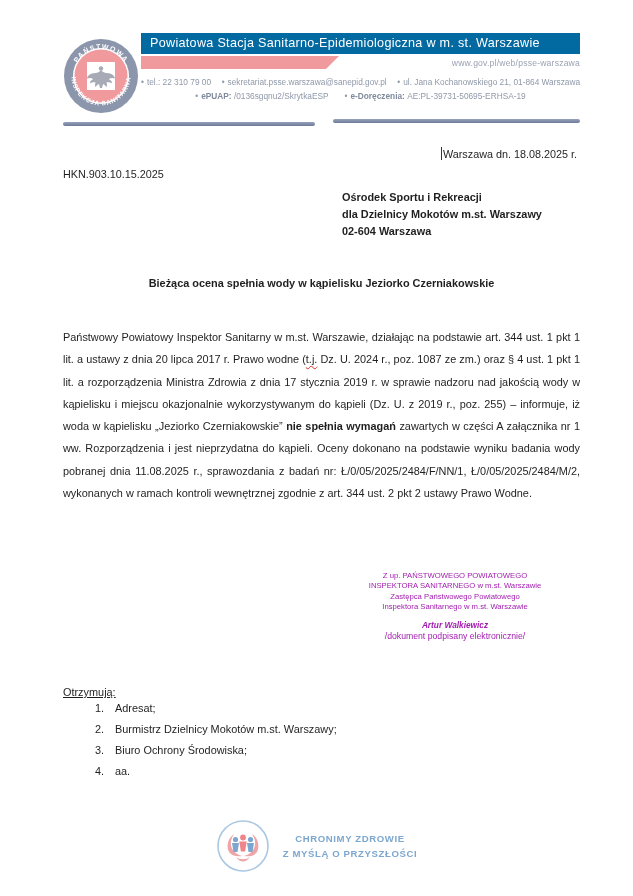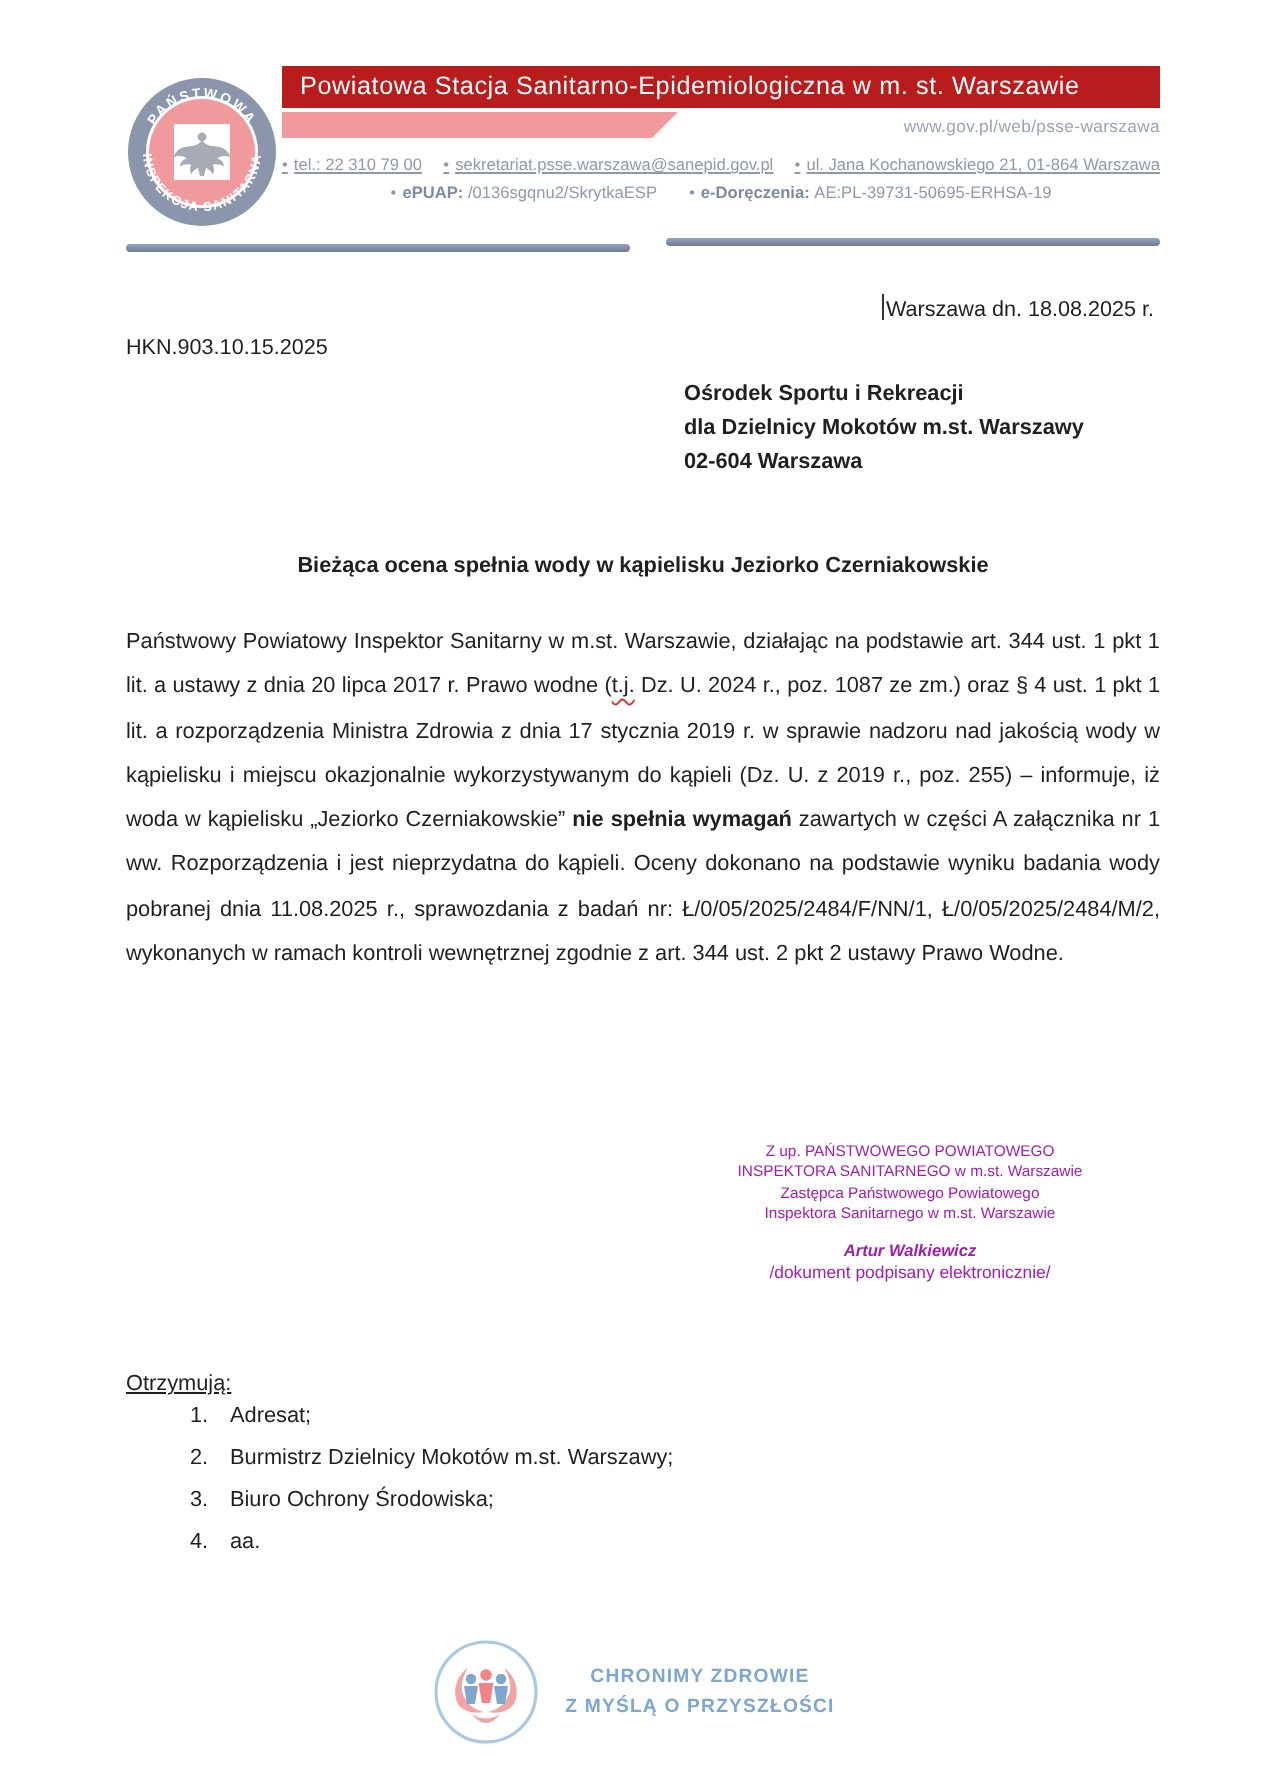--- a/index.html
+++ b/index.html
@@ -5,38 +5,38 @@
   html,body{margin:0;padding:0;background:#ffffff;}
   .page{
     position:relative;width:633px;height:896px;background:#ffffff;overflow:hidden;
     font-family:"Liberation Sans","DejaVu Sans",sans-serif;color:#1f1f1f;
   }
   
   .header{position:absolute;left:63px;top:33px;width:517px;}
   .badge{position:absolute;left:0;top:5px;width:76px;height:76px;}
   .header-right{margin-left:78px;width:439px;}
   .bar-slate{
-    background:#b91c1c;color:#ffffff;height:21px;line-height:21px;
+    background:#0369a1;color:#ffffff;height:21px;line-height:21px;
     font-size:12.6px;letter-spacing:.3px;padding-left:9px;box-sizing:border-box;
     white-space:nowrap;
   }
   .bar-row{position:relative;height:15px;margin-top:2px;}
   .bar-pink{
     position:absolute;left:0;top:0;width:198px;height:13px;background:#f09a9e;
     clip-path:polygon(0 0,100% 0,calc(100% - 13px) 100%,0 100%);
   }
   .website{
     position:absolute;right:0;top:2px;font-size:8.6px;color:#9aa3b2;letter-spacing:.2px;
   }
   .inspector-title{
     margin-top:4px;color:#e9909a;font-size:13.1px;letter-spacing:.2px;white-space:nowrap;
   }
   .contact-line1{
     display:flex;justify-content:space-between;margin-top:6px;
-    font-size:8.3px;color:#8f99a9;white-space:nowrap;text-decoration:underline;
+    font-size:8.3px;color:#8f99a9;white-space:nowrap;
   }
   .contact-line2{
     display:flex;justify-content:center;gap:16px;margin-top:4px;
     font-size:8.3px;color:#8f99a9;white-space:nowrap;
   }
   .contact-line2 b{color:#7f8a9c;}
   .bullet{margin-right:3px;}
   
   .divider-left{
     position:absolute;left:63px;top:122px;width:252px;height:4px;border-radius:2px;
@@ -52,21 +52,21 @@
     display:inline-block;width:0;height:13px;border-left:1px solid #333;
     margin-right:1px;vertical-align:-2px;
   }
   .ref-number{position:absolute;left:63px;top:168px;font-size:10.8px;}
   .recipient{position:absolute;left:342px;top:189px;font-size:10.9px;font-weight:bold;line-height:17px;}
   .subject{
     position:absolute;left:63px;top:277px;width:517px;text-align:center;
     font-weight:bold;font-size:10.9px;
   }
   .body-par{
-    position:absolute;left:63px;top:310px;width:517px;text-align:justify;
+    position:absolute;left:63px;top:326px;width:517px;text-align:justify;
     font-size:10.9px;line-height:22.3px;color:#1f1f1f;
   }
   .squiggle{
     text-decoration:underline wavy #d93025;text-decoration-thickness:1px;
     text-underline-offset:2px;text-decoration-skip-ink:none;
   }
   
   .signature{
     position:absolute;left:330px;top:571px;width:250px;text-align:center;color:#a21caf;
   }

